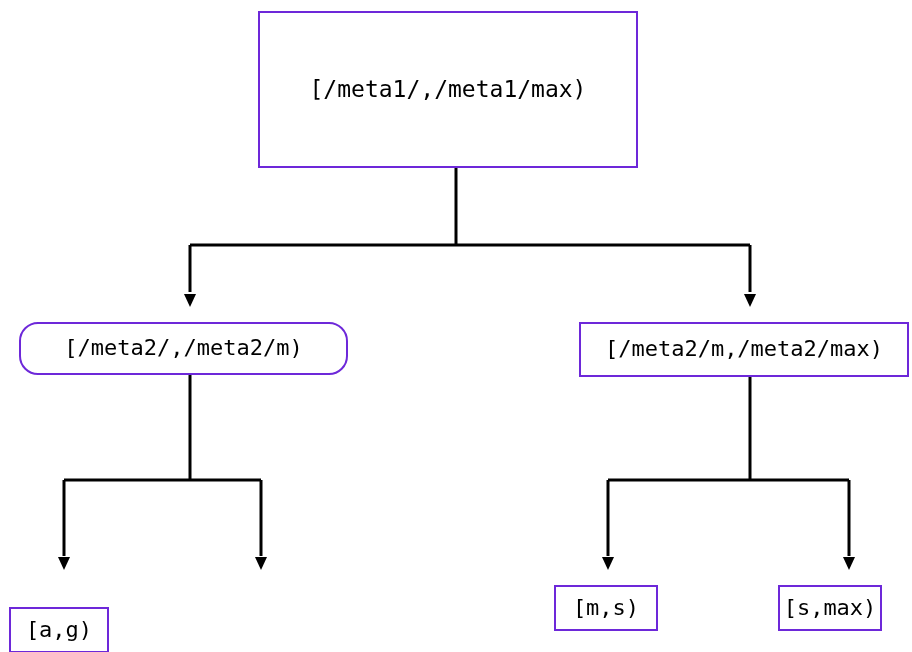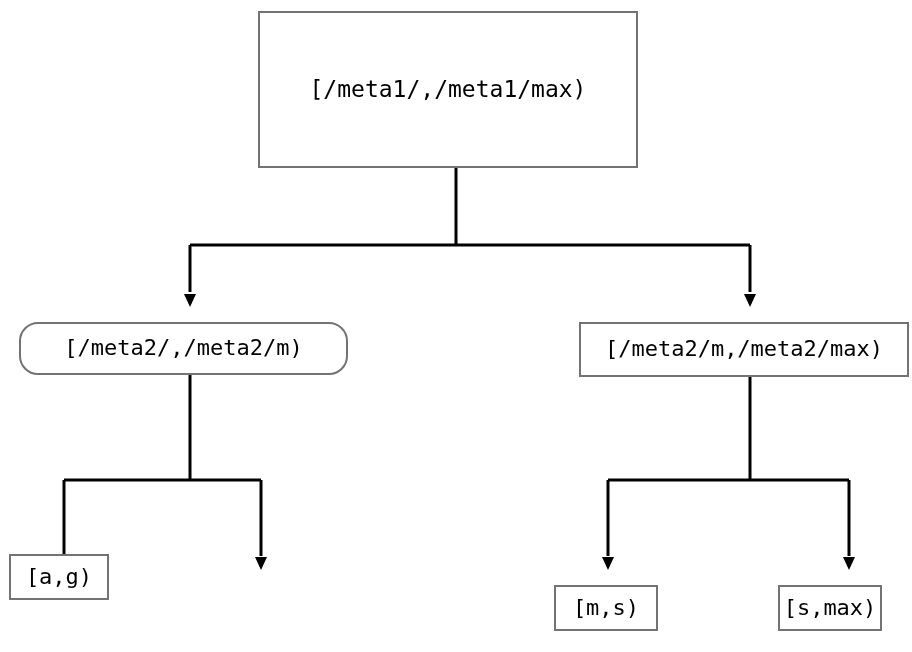--- a/index.html
+++ b/index.html
@@ -22,21 +22,21 @@
     position: absolute;
     left: 0;
     top: 0;
     width: 912px;
     height: 652px;
     pointer-events: none;
   }
   .node {
     position: absolute;
     box-sizing: border-box;
-    border: 2px solid #737373;
+    border: 2px solid #6d28d9;
     background: #ffffff;
     display: flex;
     align-items: center;
     justify-content: center;
     text-align: center;
     color: #000000;
     white-space: pre;
     line-height: 1.1;
   }
   .node-label {
@@ -100,21 +100,21 @@
   </div>
 
   <div class="node node-mid" style="left:19px; top:322px; width:329px; height:53px;border-radius:19px;">
     <span class="node-label">[/meta2/,/meta2/m)</span>
   </div>
 
   <div class="node node-mid" style="left:579px; top:322px; width:330px; height:55px;">
     <span class="node-label">[/meta2/m,/meta2/max)</span>
   </div>
 
-  <div class="node node-leaf" style="left:9px; top:554px; width:100px; height:46px;">
+  <div class="node node-leaf" style="left:9px; top:607px; width:100px; height:46px;">
     <span class="node-label">[a,g)</span>
   </div>
 
 
   <div class="node node-leaf" style="left:554px; top:585px; width:104px; height:46px;">
     <span class="node-label">[m,s)</span>
   </div>
 
   <div class="node node-leaf" style="left:778px; top:585px; width:104px; height:46px;">
     <span class="node-label">[s,max)</span>

